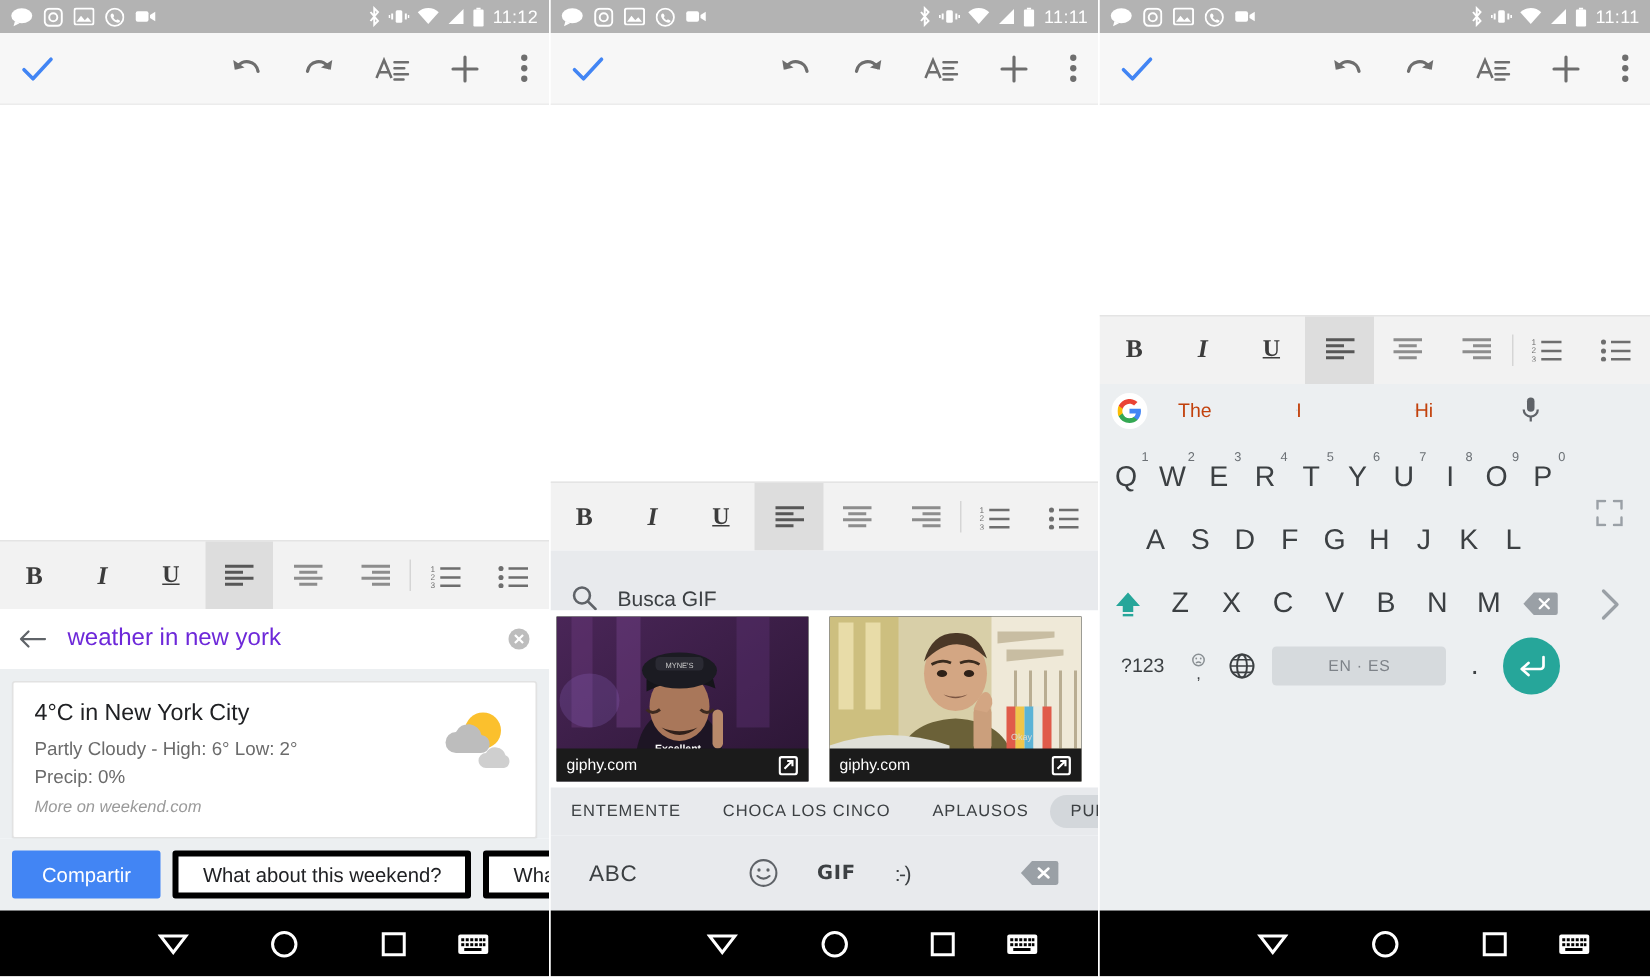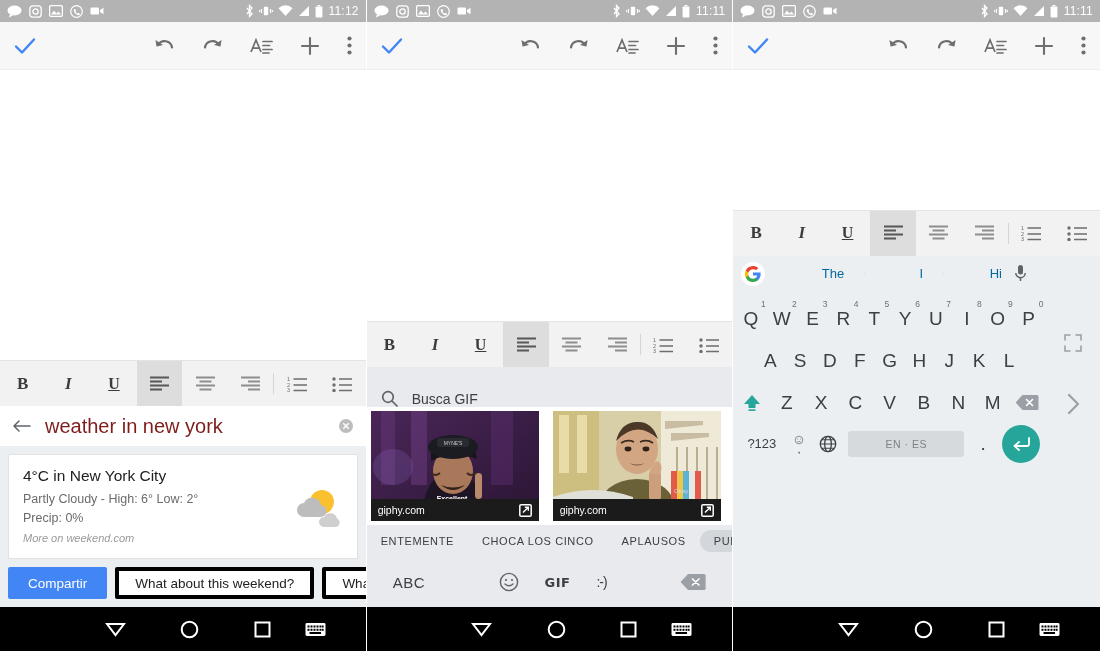--- a/index.html
+++ b/index.html
@@ -88,36 +88,36 @@
   .searchrow {
     height: 40px;
     background: #ffffff;
     display: flex;
     align-items: center;
     padding: 0 12px;
     flex: none;
     gap: 14px;
   }
   .search-q {
-    font-size: 20px;
-    color: #7f1d1d;
+    font-size: 16px;
+    color: #6d28d9;
     flex: 1 1 auto;
   }
   .results {
     background: #eceff1;
     flex: none;
     padding: 8px 8px 0 8px;
   }
   .wcard {
     background: #ffffff;
     border: 1px solid #e2e2e2;
     border-radius: 2px;
     padding: 12px 14px 14px 14px;
     display: flex;
-    align-items: center;
+    align-items: flex-start;
     box-shadow: 0 1px 1px rgba(0,0,0,.07);
   }
   .wcard-text { flex: 1 1 auto; }
   .w-title { font-size: 15.5px; color: #202124; margin-bottom: 7px; }
   .w-line { font-size: 12.5px; color: #6b6b6b; margin-bottom: 5px; }
   .w-more { font-size: 11px; color: #9a9a9a; font-style: italic; margin-top: 7px; }
   .w-ico { width: 54px; height: 46px; flex: none; margin-top: 2px; }
 
   .chiprow {
     background: #eceff1;
@@ -230,23 +230,23 @@
     position: relative;
   }
   .g-logo {
     width: 24px; height: 24px; margin-left: 8px;
     background: #ffffff; border-radius: 50%;
     display: flex; align-items: center; justify-content: center;
     flex: none;
   }
   .sugg-item {
     flex: 1 1 0;
-    text-align: right;
+    text-align: left;
     font-size: 13px;
-    color: #0369a1;
+    color: #c2410c;
     position: relative;
     cursor: pointer;
     margin-left: 20px;
   }
   .sugg-item + .sugg-item::before {
     content: ""; position: absolute; left: 0; top: 7px; bottom: 7px;
     width: 1px; background: #d2d6d9;
   }
   .mic { width: 38px; display: flex; align-items: center; justify-content: center; flex: none; cursor: pointer; }
 

